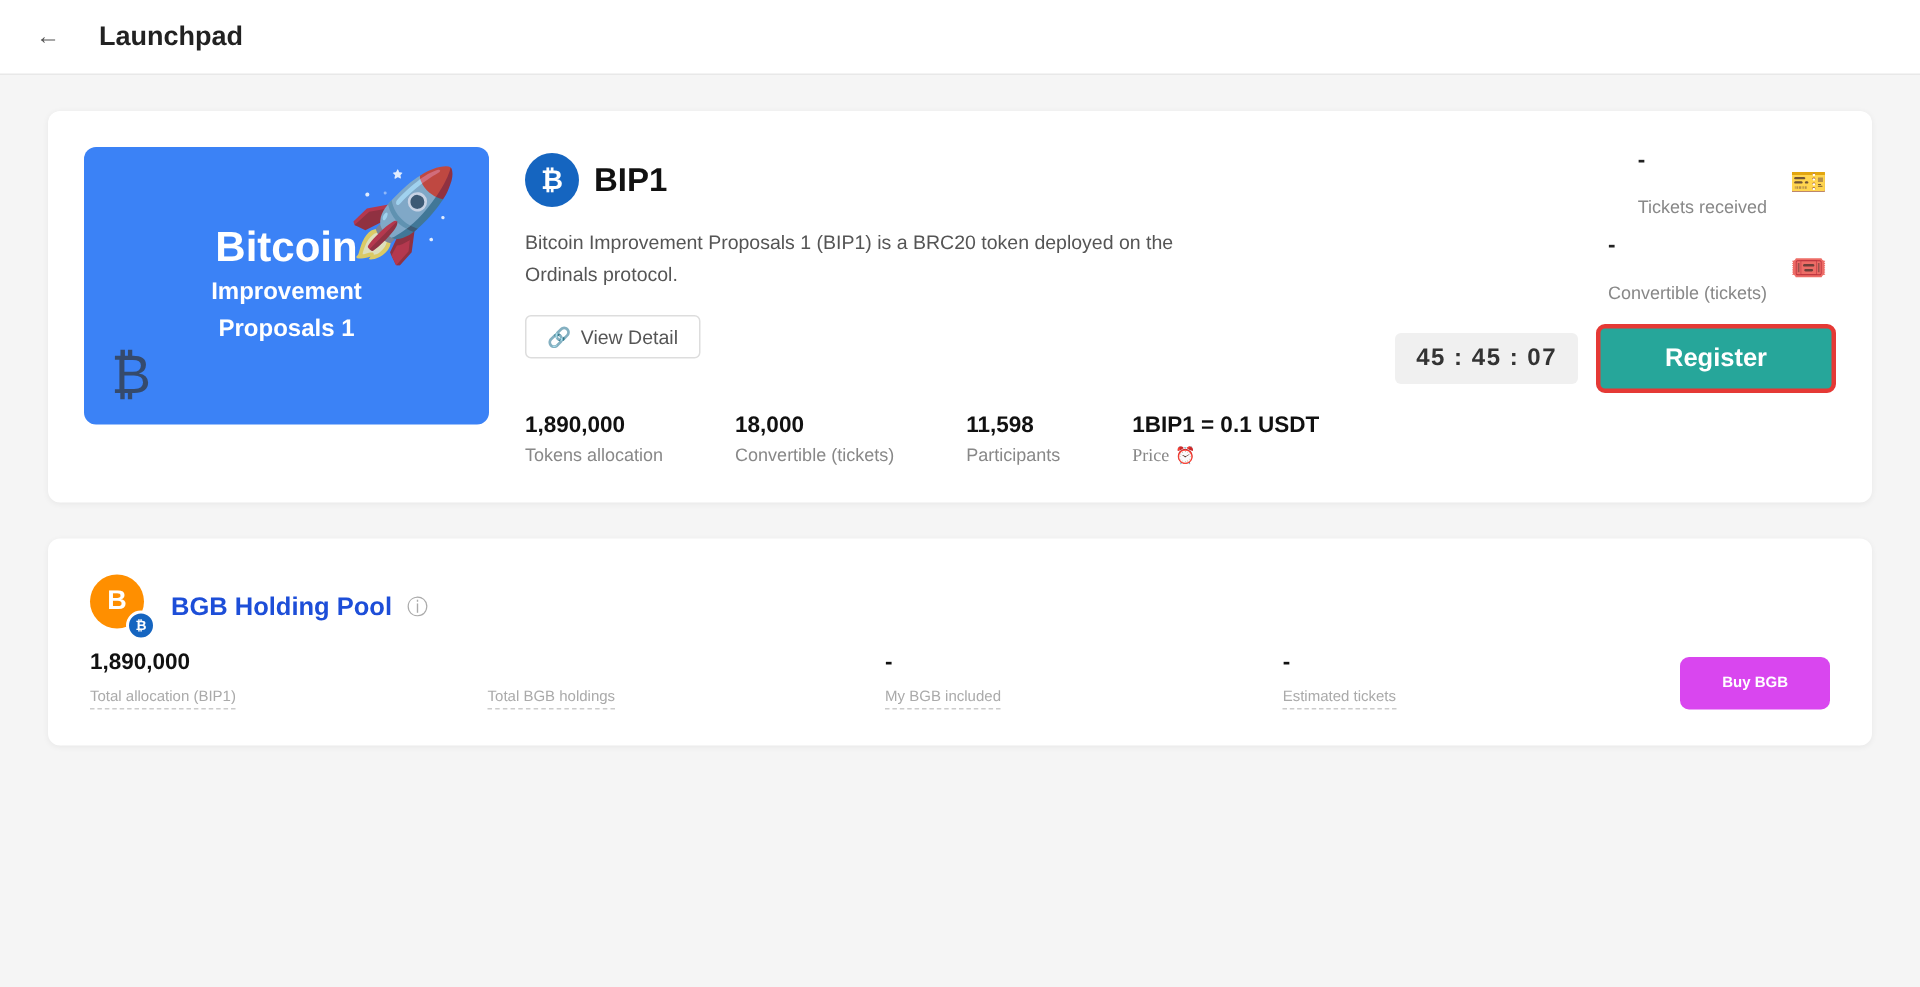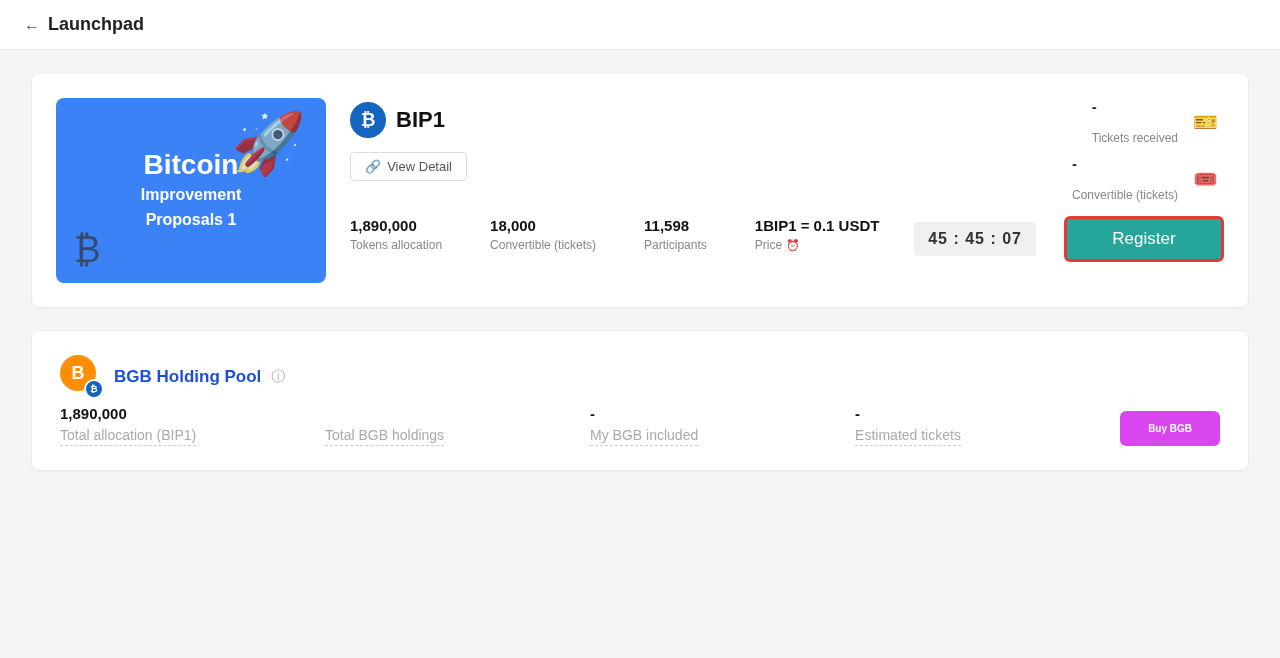--- a/index.html
+++ b/index.html
@@ -22,20 +22,21 @@
     .back-arrow {
       font-size: 16px;
       color: #555;
       margin-right: 8px;
       cursor: pointer;
     }
     .page-title {
       font-size: 18px;
       font-weight: 600;
       color: #222;
+      margin-left: 18px;
     }
 
     
     .main {
       padding: 24px 32px;
     }
 
     
     .top-card {
       background: #fff;
@@ -173,40 +174,40 @@
     .ticket-label {
       font-size: 12px;
       color: #888;
       margin-top: 16px;
     }
 
     
     .action-row {
       display: flex;
       align-items: center;
-      gap: 28px;
+      gap: 12px;
       margin-top: 4px;
     }
     .countdown {
       font-size: 16px;
       font-weight: 600;
       color: #333;
       background: #f0f0f0;
       border-radius: 4px;
       padding: 8px 14px;
       letter-spacing: 1px;
     }
     .register-btn {
       background: #26a69a;
       color: #fff;
       border: 3px solid #e53935;
       border-radius: 6px;
       padding: 10px 40px;
       font-size: 17px;
-      font-weight: 400;
+      font-weight: 700;
       cursor: pointer;
       min-width: 160px;
     }
 
     
     .stats-row {
       display: flex;
       gap: 48px;
       margin-top: 20px;
       padding-top: 16px;
@@ -219,20 +220,21 @@
       margin-bottom: 4px;
     }
     .stat-label {
       font-size: 12px;
       color: #888;
     }
     .price-label {
       display: flex;
       align-items: center;
       gap: 4px;
+      font-family: Liberation Serif, serif;
     }
 
     
     .pool-card {
       background: #fff;
       border-radius: 8px;
       padding: 24px 28px;
       box-shadow: 0 1px 4px rgba(0,0,0,0.06);
     }
     .pool-header {
@@ -304,21 +306,21 @@
     .pool-stat {
       flex: 1;
     }
     .pool-stat-value {
       font-size: 15px;
       font-weight: 700;
       color: #111;
       margin-bottom: 4px;
     }
     .pool-stat-label {
-      font-size: 14px;
+      font-size: 10px;
       color: #aaa;
       border-bottom: 1px dashed #ccc;
       padding-bottom: 2px;
       display: inline-block;
     }
     .buy-bgb-btn {
       background: #d946ef;
       color: #fff;
       border: none;
       border-radius: 6px;
@@ -350,20 +352,21 @@
       </div>
       <div class="rocket-deco">🚀</div>
       <div class="btc-deco">₿</div>
     </div>
 
     <div class="project-info">
       <div class="project-name-row">
         <div class="project-icon">₿</div>
         <span class="project-name">BIP1</span>
       </div>
+      <div class="project-desc">Bitcoin Improvement Proposals 1 (BIP1) is a BRC20 token deployed on the Ordinals protocol.</div>
       <button class="view-detail-btn">
         <span>🔗</span>
         <span>View Detail</span>
       </button>
 
       
       <div class="stats-row">
         <div class="stat-item">
           <div class="stat-value">1,890,000</div>
           <div class="stat-label">Tokens allocation</div>

